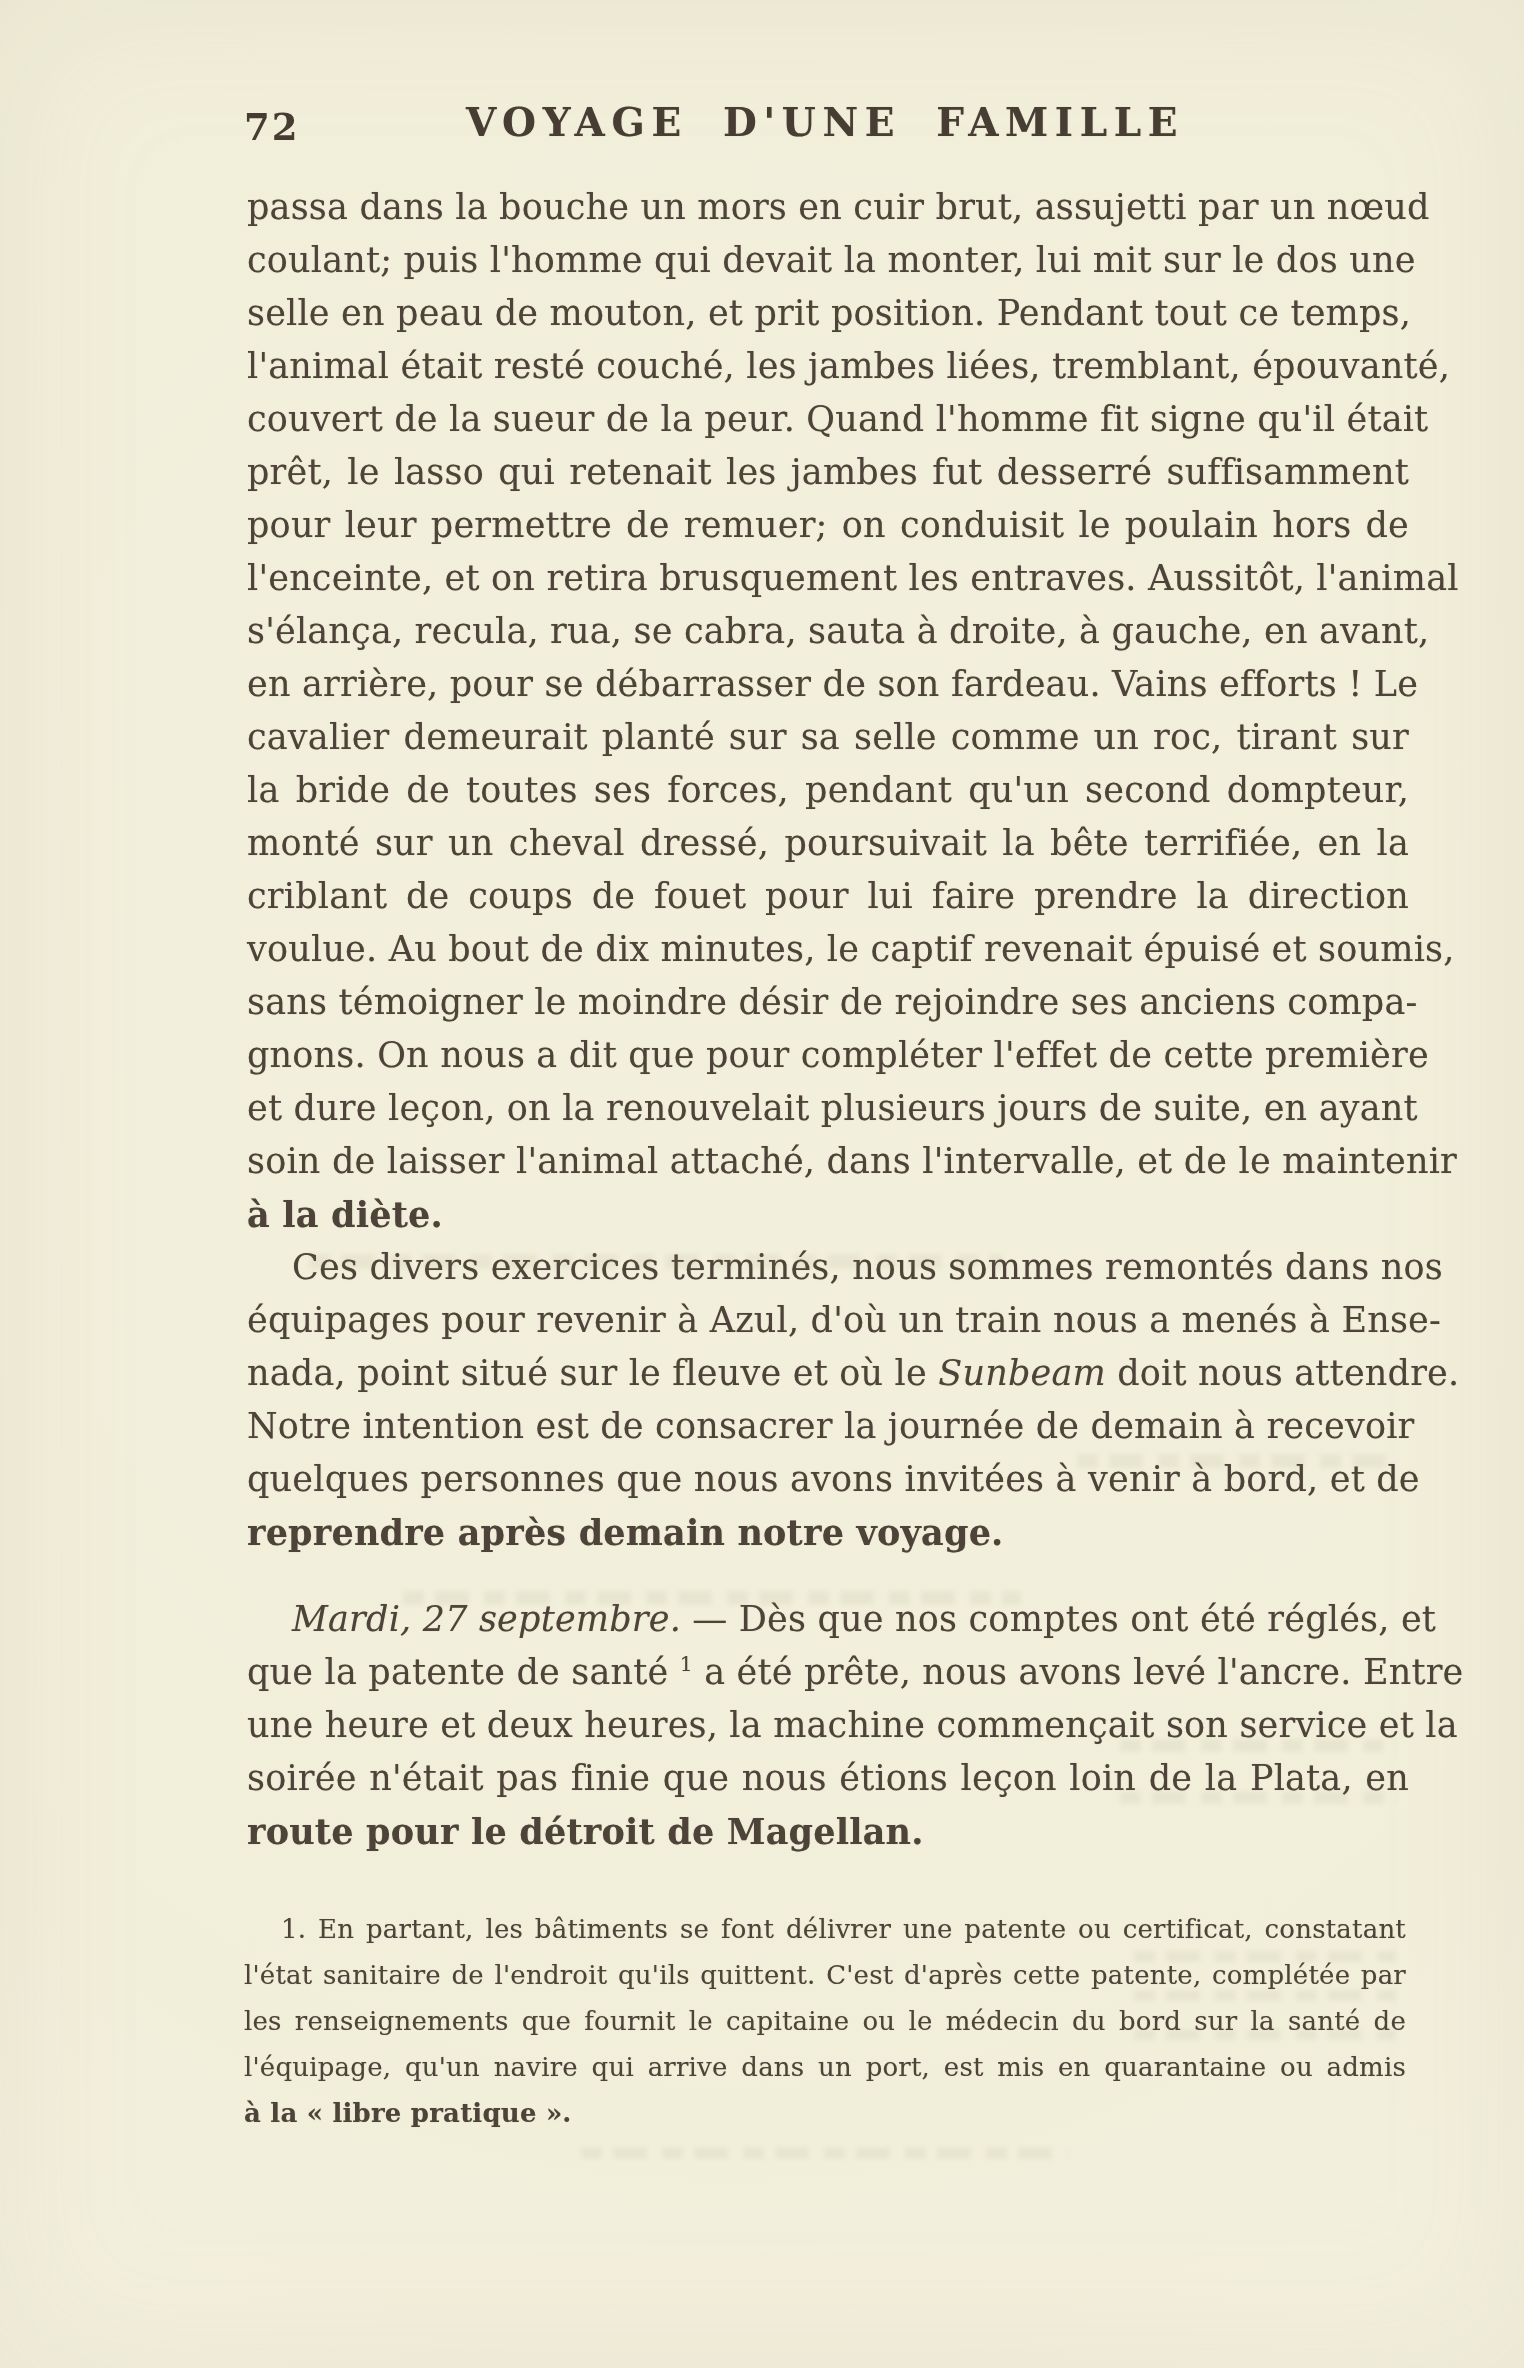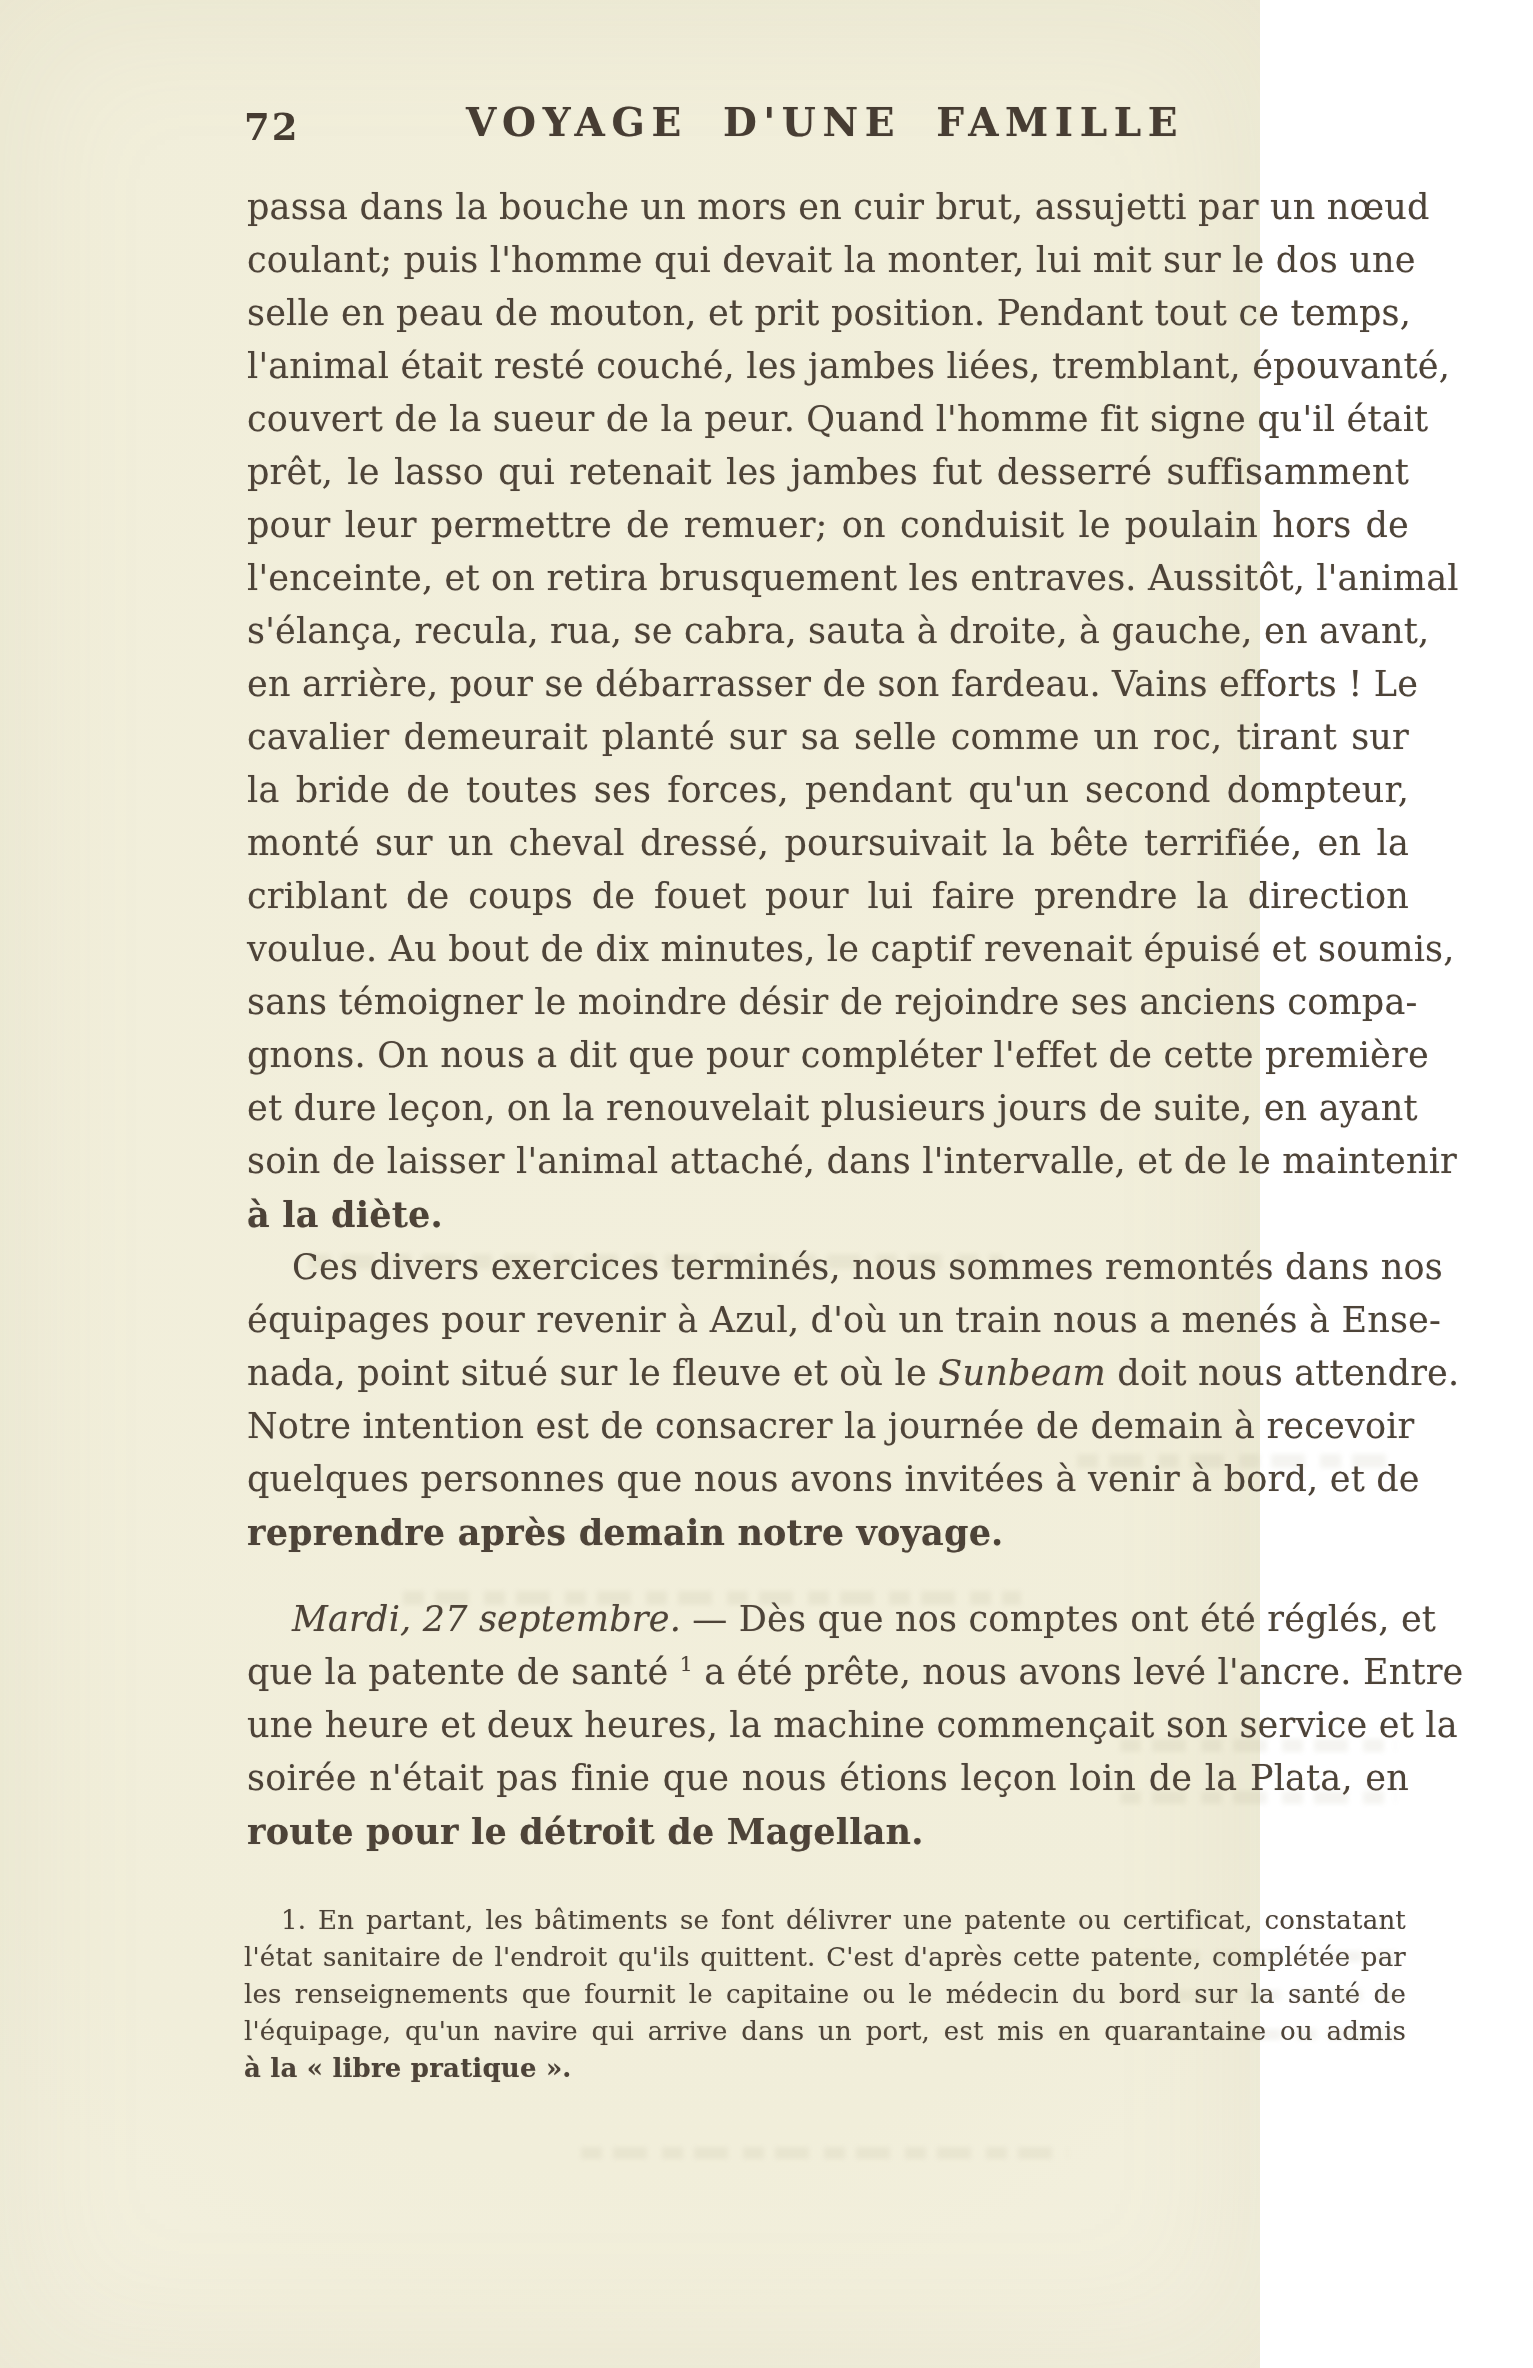--- a/index.html
+++ b/index.html
@@ -1,20 +1,20 @@
 <!DOCTYPE html>
 <html style="font-size:15px"><head>
 <meta charset="utf-8">
 <style>
   html, body { margin: 0; padding: 0; }
   body { width: 1534px; height: 2369px; overflow: hidden; }
 
   .page {
     position: relative;
-    width: 1260px;
+    width: 1524px;
     height: 2369px;
     background:
       radial-gradient(ellipse 130% 90% at 48% 42%, #f2efdc 0%, #f1eeda 55%, #f5f2e3 88%, #f8f5e8 100%);
     box-shadow: inset 0 0 150px rgba(178, 168, 128, 0.14);
     font-family: "DejaVu Serif", "Liberation Serif", serif;
     color: #4d4338;
   }
 
   
   .running-head {
@@ -84,20 +84,21 @@
     left: 244px;
     top: 1902px;
     width: 1162px;
     font-size: 26px;
     letter-spacing: 0.2px;
     text-shadow: 0 0 0.9px rgba(77, 67, 56, 0.3);
   }
   .footnote .line {
     line-height: 37px;
     height: 37px;
+    margin-top: 9px;
   }
   .footnote .line.first-indent { text-indent: 37px; }
 
   
   .ghost {
     position: absolute;
     opacity: 0.09;
     filter: blur(2.8px);
     background: repeating-linear-gradient(90deg,
       #8f8a66 0px, #8f8a66 20.6px, transparent 20.6px, transparent 32px,

